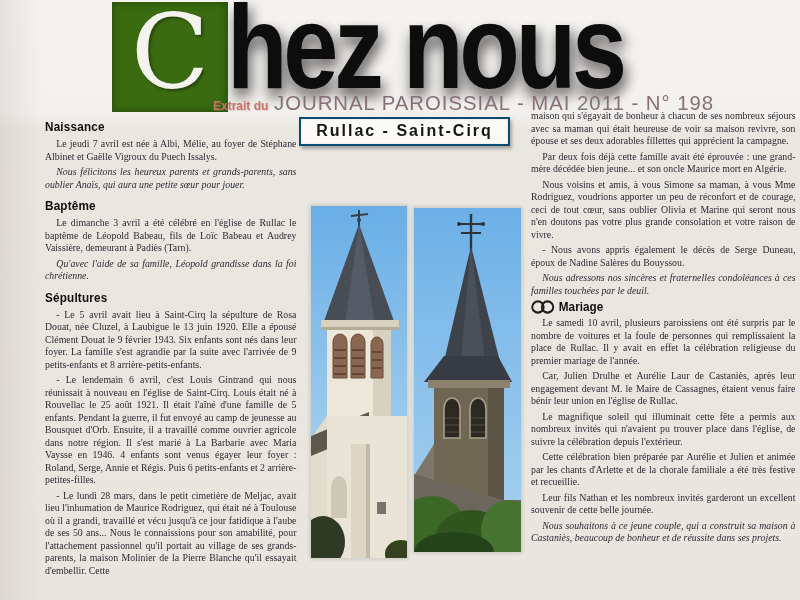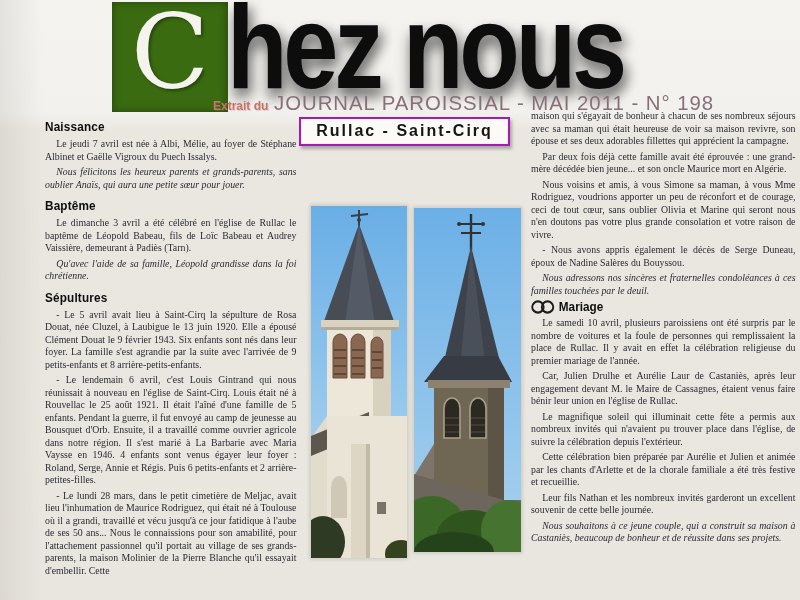--- a/index.html
+++ b/index.html
@@ -33,21 +33,21 @@
     font-family:"Liberation Sans", sans-serif;font-weight:700;font-size:12px;
     color:#c5746a;margin-right:6px;text-shadow:1px 1px 1px rgba(180,120,110,.3);
   }
   .subline .journal{
     font-family:"Liberation Sans", sans-serif;font-size:21px;color:#87707a;
     letter-spacing:1px;transform:scaleX(.97);transform-origin:0 0;
   }
   
   .title-box{
     position:absolute;left:299px;top:117px;width:207px;
-    background:#fbfaf7;border:2px solid #a21caf;
+    background:#fbfaf7;border:2px solid #0c4a6e;
     box-shadow:2px 3px 3px rgba(90,90,90,.45), inset 0 0 2px rgba(0,0,0,.15);
     text-align:center;padding:2px 0 3px;
   }
   .title-box .line{
     font-family:"Liberation Sans", sans-serif;font-weight:700;font-size:16px;
     letter-spacing:2px;line-height:20px;color:#151515;
   }
   
   .col{position:absolute;transform:scaleX(.87);transform-origin:0 0;color:#2a2a33;}
   .col-left{left:45px;top:119px;width:289px;}

